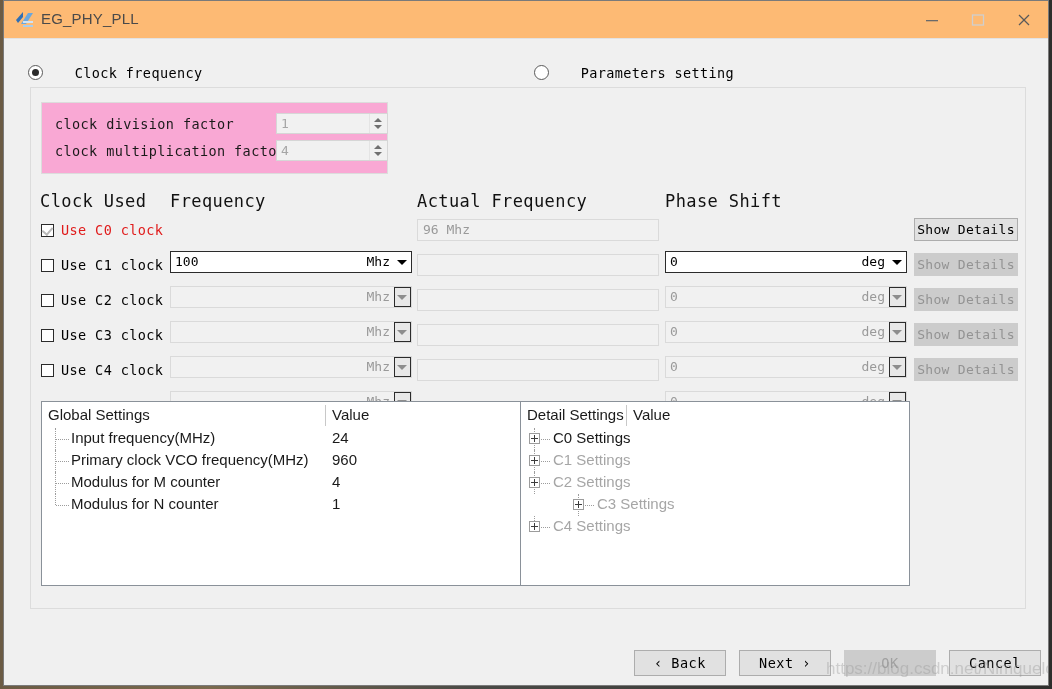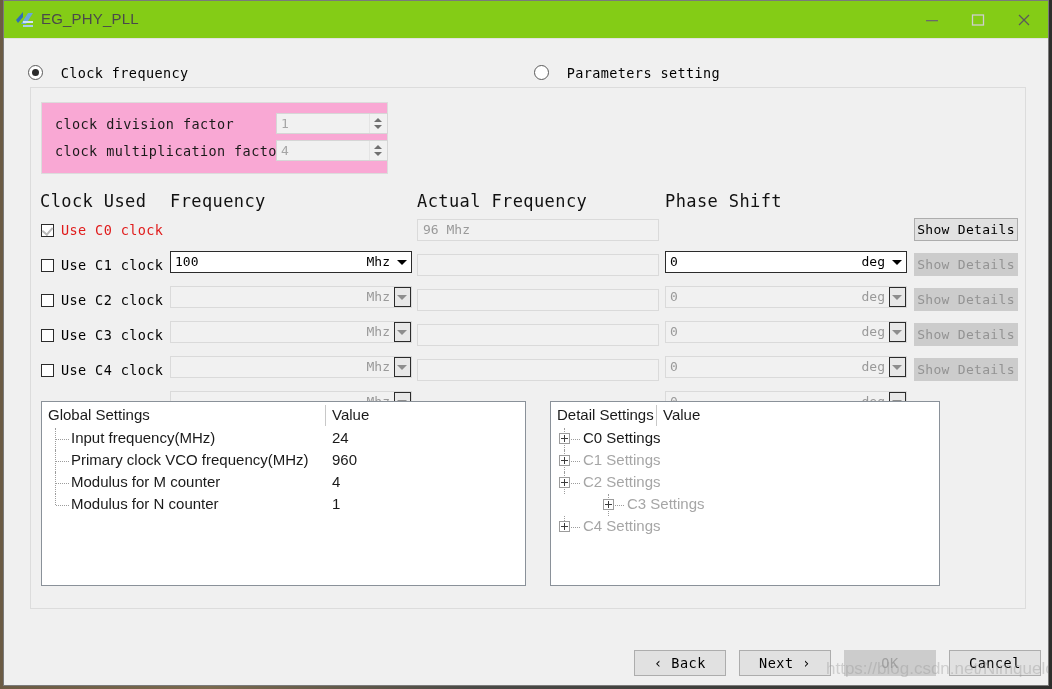--- a/index.html
+++ b/index.html
@@ -29,21 +29,21 @@
     height: 686px;
     background: #f0f0f0;
     border: 1px solid #7a7a7a;
     box-sizing: border-box;
     overflow: hidden;
   }
   
   #titlebar {
     position: relative;
     height: 38px;
-    background: #84cc16;
+    background: #fdba74;
     border-bottom: 1px solid #e2e2e2;
     box-sizing: border-box;
   }
   #app-logo {
     position: absolute;
     left: 11px; top: 10px;
     width: 19px; height: 18px;
   }
   #title-text {
     position: absolute;
@@ -82,21 +82,21 @@
     content: "";
     position: absolute;
     left: 3px; top: 3px;
     width: 7px; height: 7px;
     border-radius: 50%;
     background: #2b2b2b;
   }
   .radio-label {
     font-size: 13.5px;
     color: #000;
-    margin-left: 8px;
+    margin-left: 22px;
     letter-spacing: 0.4px;
   }
 
   
   #main-panel {
     position: absolute;
     left: 26px; top: 86px;
     width: 996px; height: 522px;
     border: 1px solid #dcdcdc;
     box-sizing: border-box;
@@ -281,21 +281,21 @@
   
   .tree-panel {
     position: absolute;
     background: #fff;
     border: 1px solid #8a9199;
     box-sizing: border-box;
     font-family: "Liberation Sans", sans-serif;
     overflow: hidden;
   }
   #tree-global { left: 37px; top: 400px; width: 485px; height: 185px; }
-  #tree-detail { left: 546px; top: 400px; width: 390px; height: 185px; }
+  #tree-detail { left: 516px; top: 400px; width: 390px; height: 185px; }
   .tree-head {
     position: absolute;
     top: 4px;
     font-size: 15px;
     color: #1a1a1a;
   }
   .tree-head.c1 { left: 6px; }
   .tree-head.c2 { left: 290px; }
   #tree-detail .tree-head.c2 { left: 112px; }
   .head-sep {

